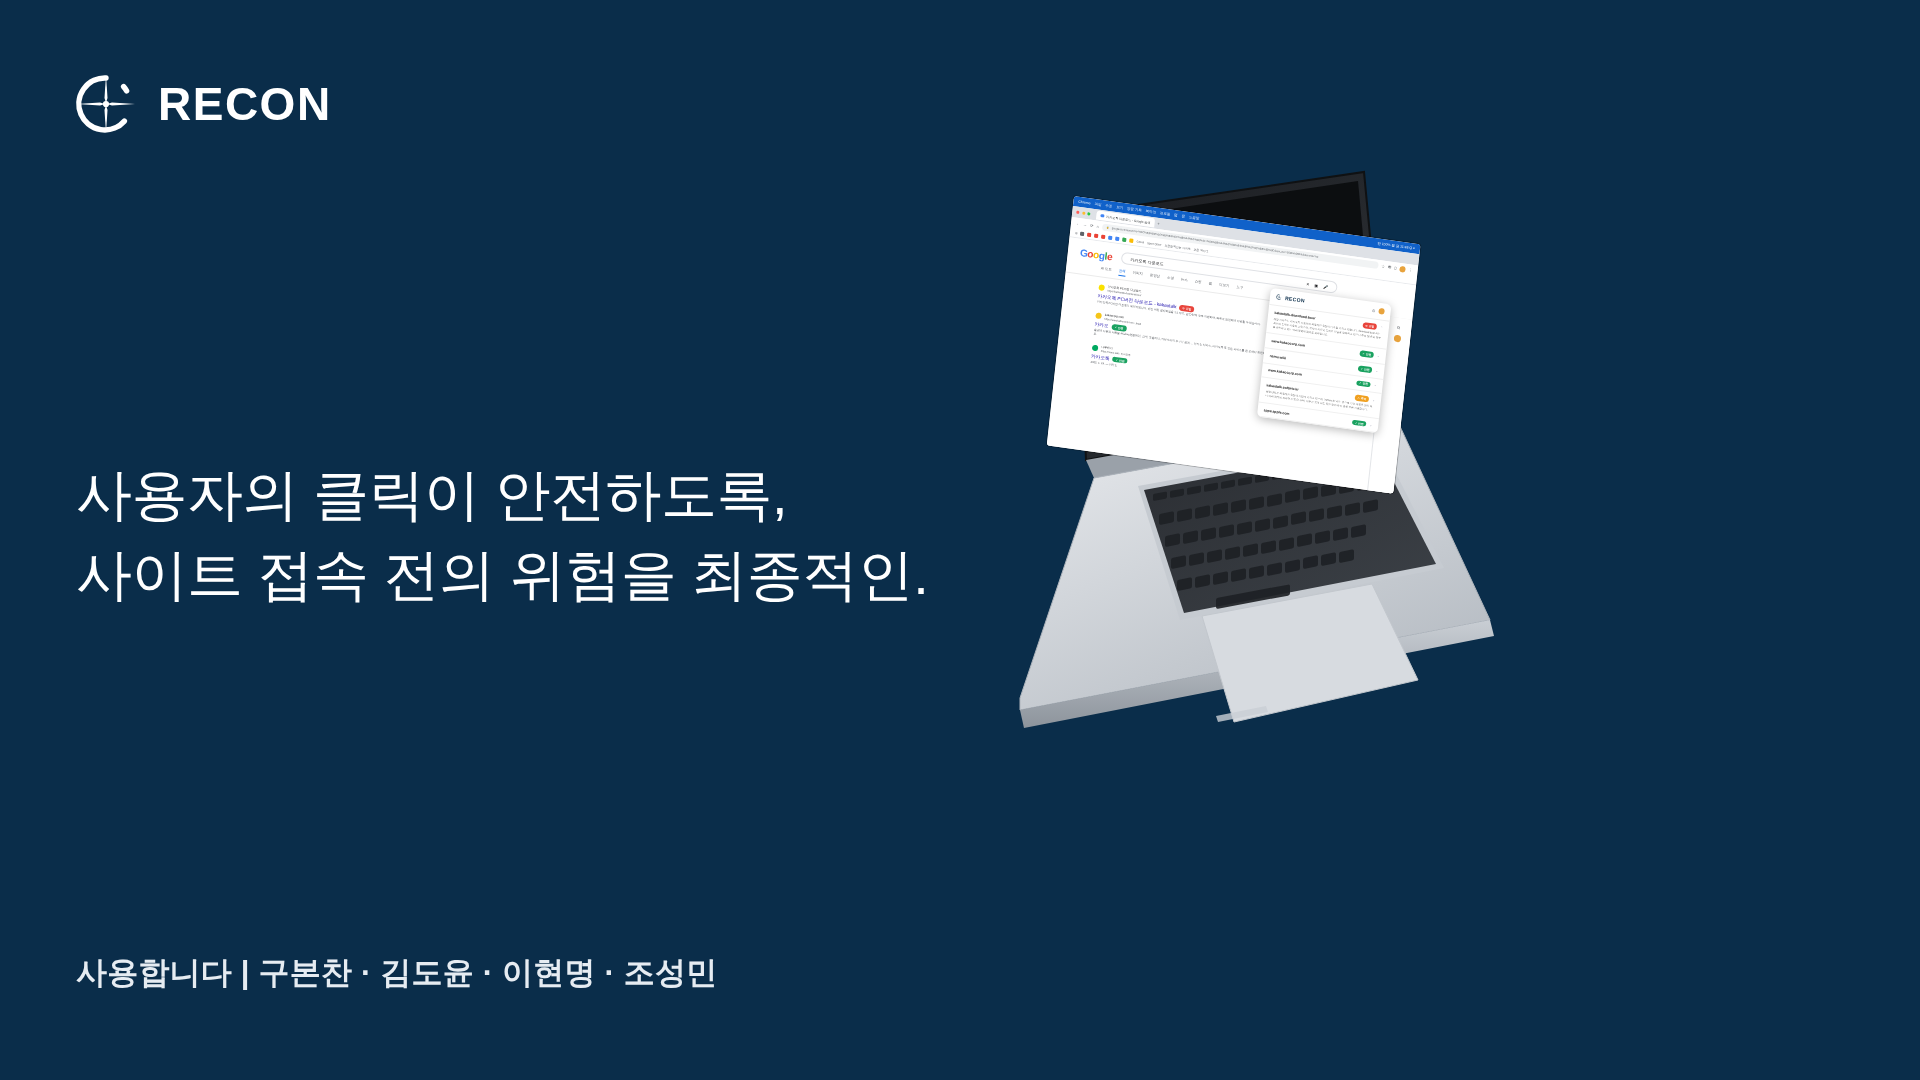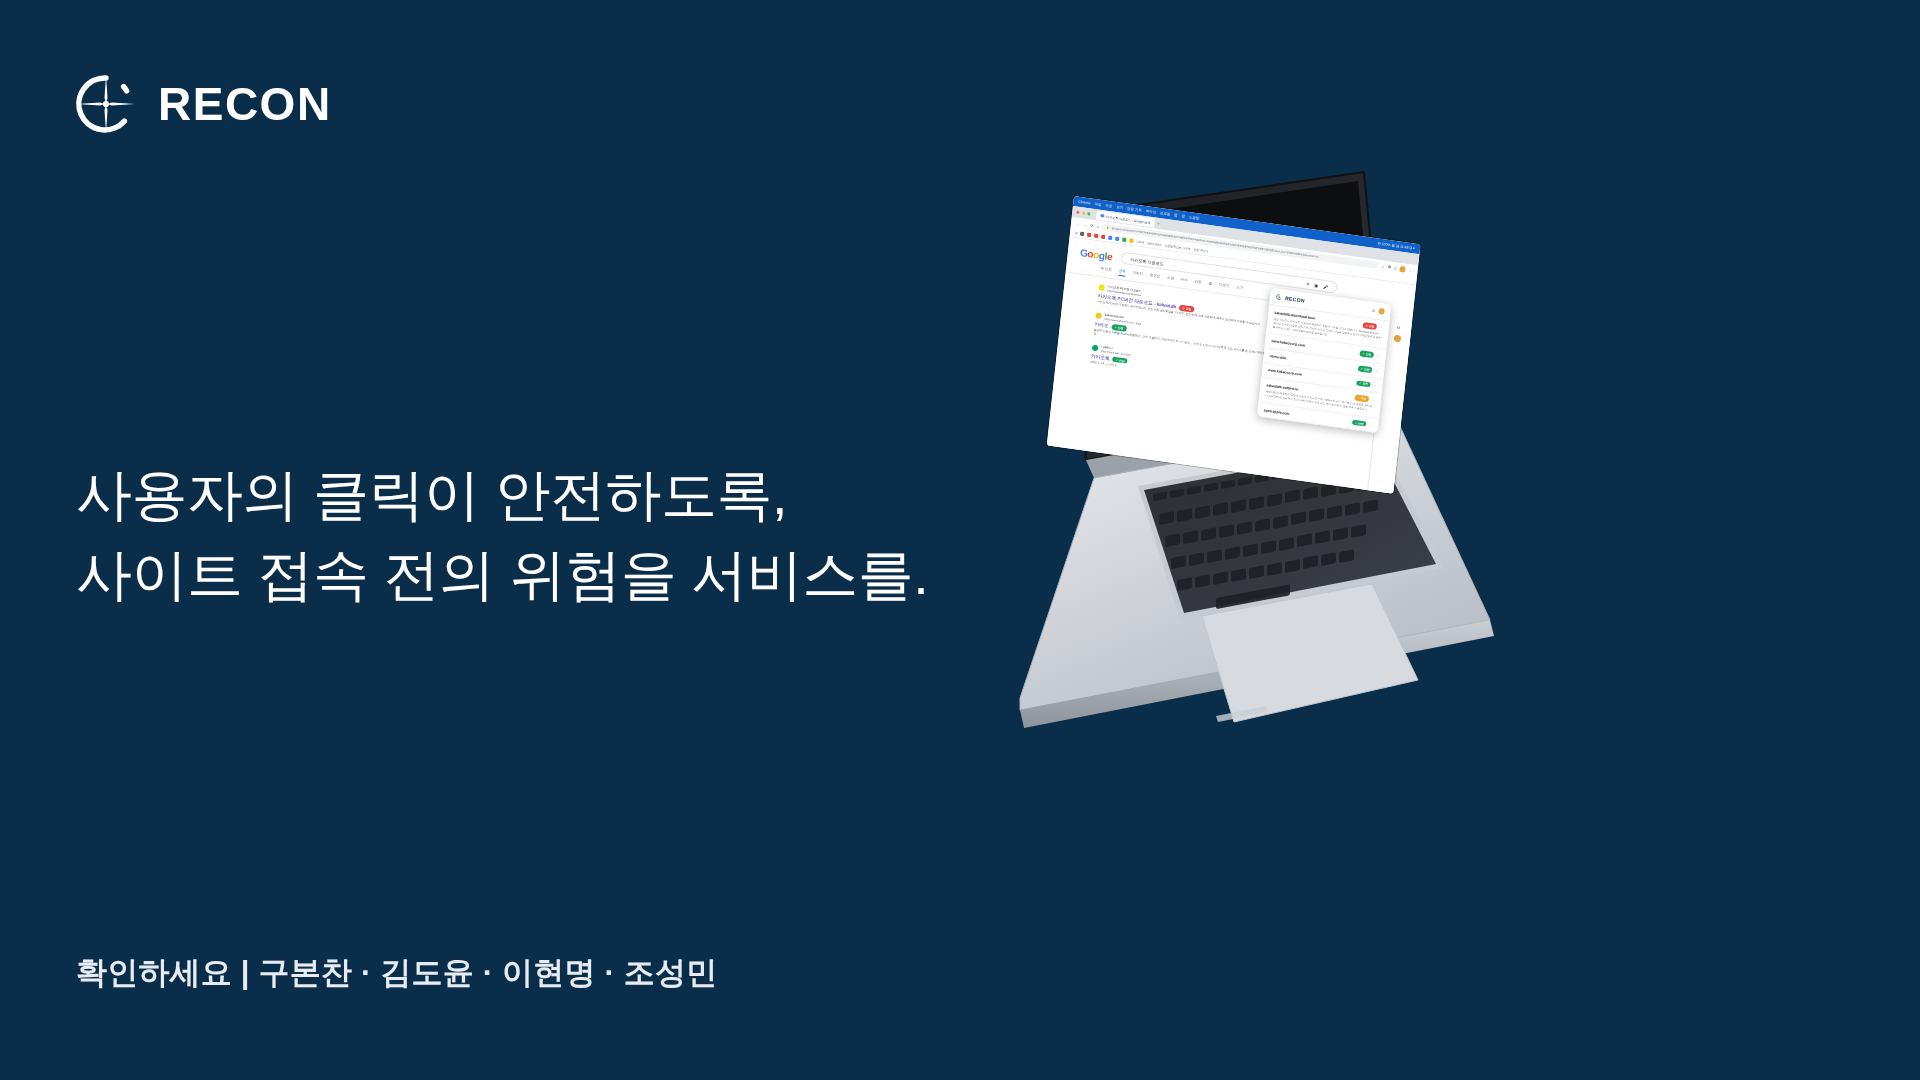--- a/index.html
+++ b/index.html
@@ -186,24 +186,24 @@
       <polygon points="32,61 33.5,38 32,33 30.5,38" fill="#ffffff"></polygon>
       <polygon points="3,32 26,33.5 31,32 26,30.5" fill="#ffffff"></polygon>
       <polygon points="61,32 38,33.5 33,32 38,30.5" fill="#ffffff"></polygon>
       <circle cx="32" cy="32" r="3.1" fill="#ffffff"></circle>
     </svg>
     <div class="brand-name">RECON</div>
   </div>
 
   <div class="headline">
     <span class="headline-line">사용자의 클릭이 안전하도록,</span>
-    <span class="headline-line">사이트 접속 전의 위험을 서비스를.</span>
+    <span class="headline-line">사이트 접속 전의 위험을 최종적인.</span>
   </div>
 
-  <div class="credits">확인하세요 | 구본찬 · 김도윤 · 이현명 · 조성민</div>
+  <div class="credits">사용합니다 | 구본찬 · 김도윤 · 이현명 · 조성민</div>
 
   <div class="laptop">
     <svg width="620" height="560" viewBox="0 0 620 560">
       <defs>
         <linearGradient id="lidG" x1="0" y1="0" x2="1" y2="1">
           <stop offset="0%" stop-color="#1a1c20"></stop>
           <stop offset="100%" stop-color="#303439"></stop>
         </linearGradient>
         <linearGradient id="baseG" x1="0" y1="0" x2="0.7" y2="1">
           <stop offset="0%" stop-color="#e9ebee"></stop>

